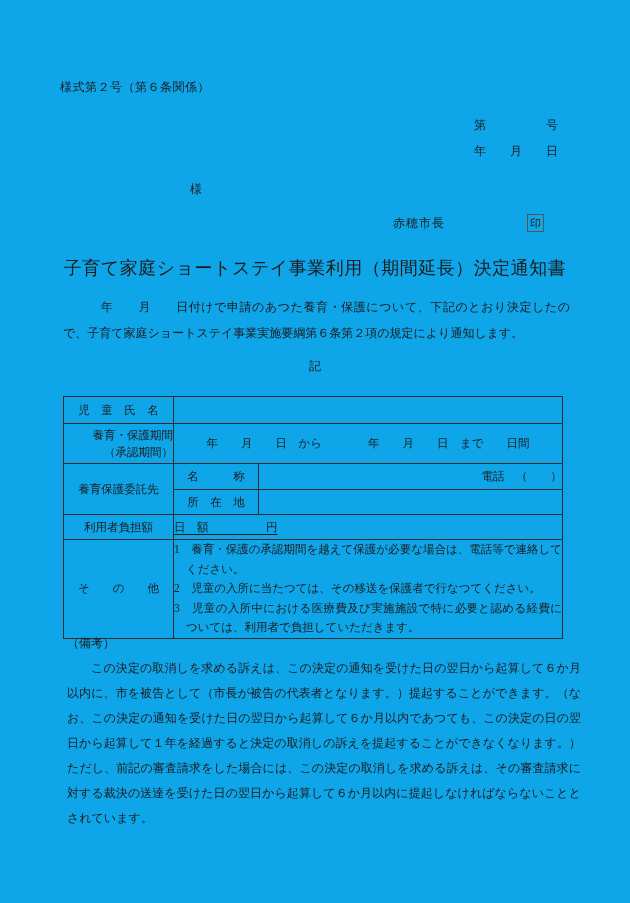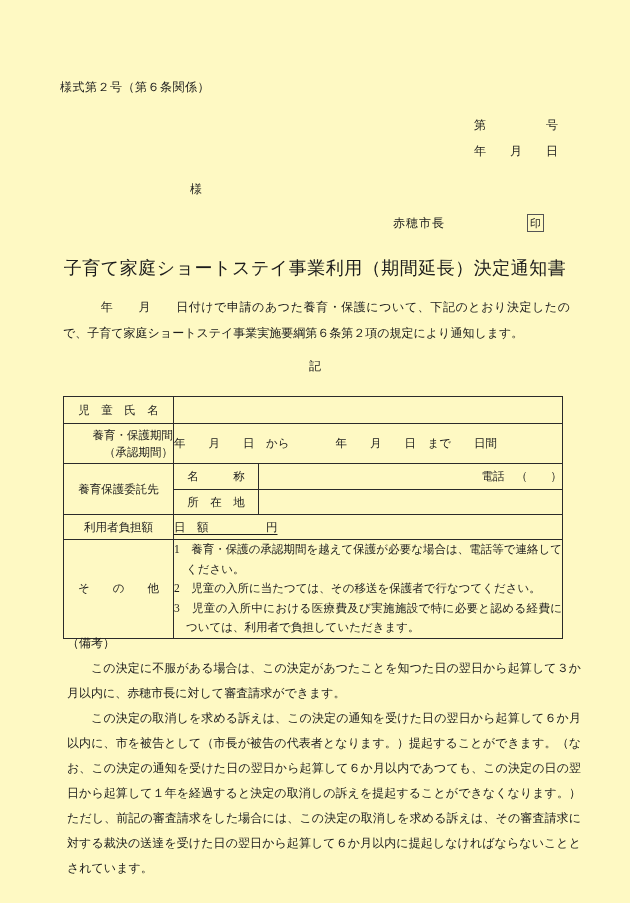--- a/index.html
+++ b/index.html
@@ -1,21 +1,21 @@
 <!DOCTYPE html>
 <html><head>
 <meta charset="utf-8">
 <style>
   * { box-sizing: border-box; }
   html, body { margin: 0; padding: 0; background: #ffffff; }
   .sheet {
     position: relative;
     width: 630px;
     height: 903px;
-    background: #fef9c3;
+    background: #0ea5e9;
     color: #1c1c1c;
     font-family: "Liberation Serif", "DejaVu Serif", serif;
     font-size: 12px;
   }
   .form-number { position: absolute; left: 60px; top: 79px; letter-spacing: 0.5px; }
   .doc-block { position: absolute; top: 112px; right: 72px; line-height: 26px; }
   .addressee { position: absolute; left: 190px; top: 181px; }
   .sender { position: absolute; left: 367px; top: 215px; letter-spacing: 1px; margin-left: 26px; }
   .seal {
     position: absolute; left: 527px; top: 214px;
@@ -32,21 +32,21 @@
     width: 499px;
     border-collapse: collapse; table-layout: fixed;
     font-size: 11.5px;
     padding-left: 28px;
   }
   .form-table td { border: 1px solid #2b2b2b; padding: 0; vertical-align: middle; }
   .r1 { height: 27px; } .r2 { height: 40px; } .r3 { height: 26px; }
   .r4 { height: 25px; } .r5 { height: 25px; } .r6 { height: 97px; }
   .lbl { text-align: center; }
   .period-lbl div { line-height: 17px; text-align: right; }
-  .period-val { }
+  .period-val { text-align: center; }
   .sub-lbl { text-align: center; }
   .phone-val { text-align: right; padding-right: 16px; }
   .charge-val { padding-left: 6px; }
   .u { text-decoration: underline; text-underline-offset: 3px; }
   .other-val { padding: 3px 2px 3px 5px; }
   .note { padding-left: 12px; text-indent: -12px; line-height: 19.5px; text-align: justify; }
 
   .remarks { position: absolute; left: 55px; top: 631px; width: 514px; line-height: 25px; margin-left: 12px; }
   .remarks-heading { line-height: 25px; }
   .remarks p { margin: 0; text-indent: 24px; text-align: justify; }
@@ -115,17 +115,16 @@
         <div class="note">1　養育・保護の承認期間を越えて保護が必要な場合は、電話等で連絡してください。</div>
         <div class="note">2　児童の入所に当たつては、その移送を保護者で行なつてください。</div>
         <div class="note">3　児童の入所中における医療費及び実施施設で特に必要と認める経費については、利用者で負担していただきます。</div>
       </td>
     </tr>
   </tbody>
     </table>
 
   <div class="remarks">
     <div class="remarks-heading">（備考）</div>
-    <p>この決定に不服がある場合は、この決定があつたことを知つた日の翌日から起算して３か月以内に、赤穂市長に対して審査請求ができます。</p>
     <p>この決定の取消しを求める訴えは、この決定の通知を受けた日の翌日から起算して６か月以内に、市を被告として（市長が被告の代表者となります。）提起することができます。（なお、この決定の通知を受けた日の翌日から起算して６か月以内であつても、この決定の日の翌日から起算して１年を経過すると決定の取消しの訴えを提起することができなくなります。）ただし、前記の審査請求をした場合には、この決定の取消しを求める訴えは、その審査請求に対する裁決の送達を受けた日の翌日から起算して６か月以内に提起しなければならないこととされています。</p>
   </div>
 
 </div>
 
 </body></html>

